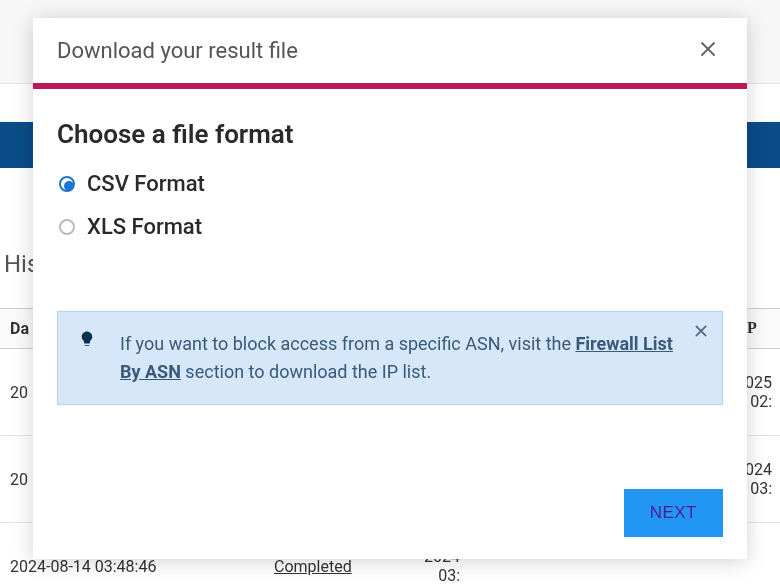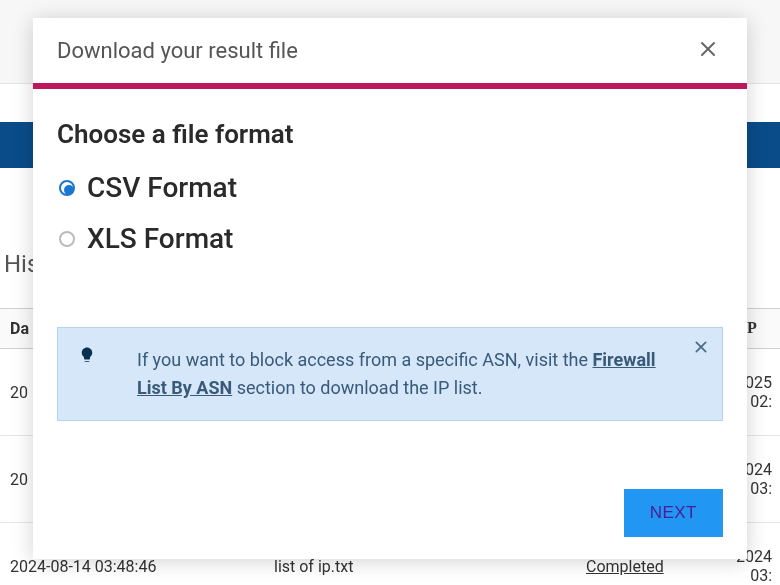--- a/index.html
+++ b/index.html
@@ -136,32 +136,32 @@
     }
     .radio-circle.checked::after {
       content: '';
       position: absolute;
       top: 3px; left: 3px;
       width: 10px; height: 10px;
       border-radius: 50%;
       background: #1976d2;
     }
     .radio-label {
-      font-size: 28px;
+      font-size: 22px;
       color: #2a2a2a;
       font-weight: 500;
     }
     .info-banner {
       margin-top: 72px;
       background: #d5e7f8;
       border: 1px solid #b2d4f3;
       padding: 18px 40px 18px 20px;
       display: flex;
       align-items: flex-start;
-      gap: 31px;
+      gap: 14px;
       position: relative;
       color: #3a5a7a;
     }
     .bulb-icon {
       flex-shrink: 0;
       margin-top: 0px;
       color: #0a3050;
     }
     .info-text {
       font-size: 18px;
@@ -223,21 +223,20 @@
     </div>
     <div class="bg-row">
       <div class="bg-td-date">20</div>
       <div class="bg-td-file"></div>
       <div class="bg-td-status"></div>
       <div class="bg-td-proc" style="white-space:pre-line">2024
 03:</div>
     </div>
     <div class="bg-row">
       <div class="bg-td-date">2024-08-14 03:48:46</div>
-      <div class="bg-td-file">list of ip.txt</div>
       <div class="bg-td-status">Completed</div>
       <div class="bg-td-proc" style="white-space:pre-line">2024
 03:</div>
     </div>
   </div>
 </div>
 
 <div class="modal">
   <div class="modal-header">
     <div class="modal-title">Download your result file</div>

